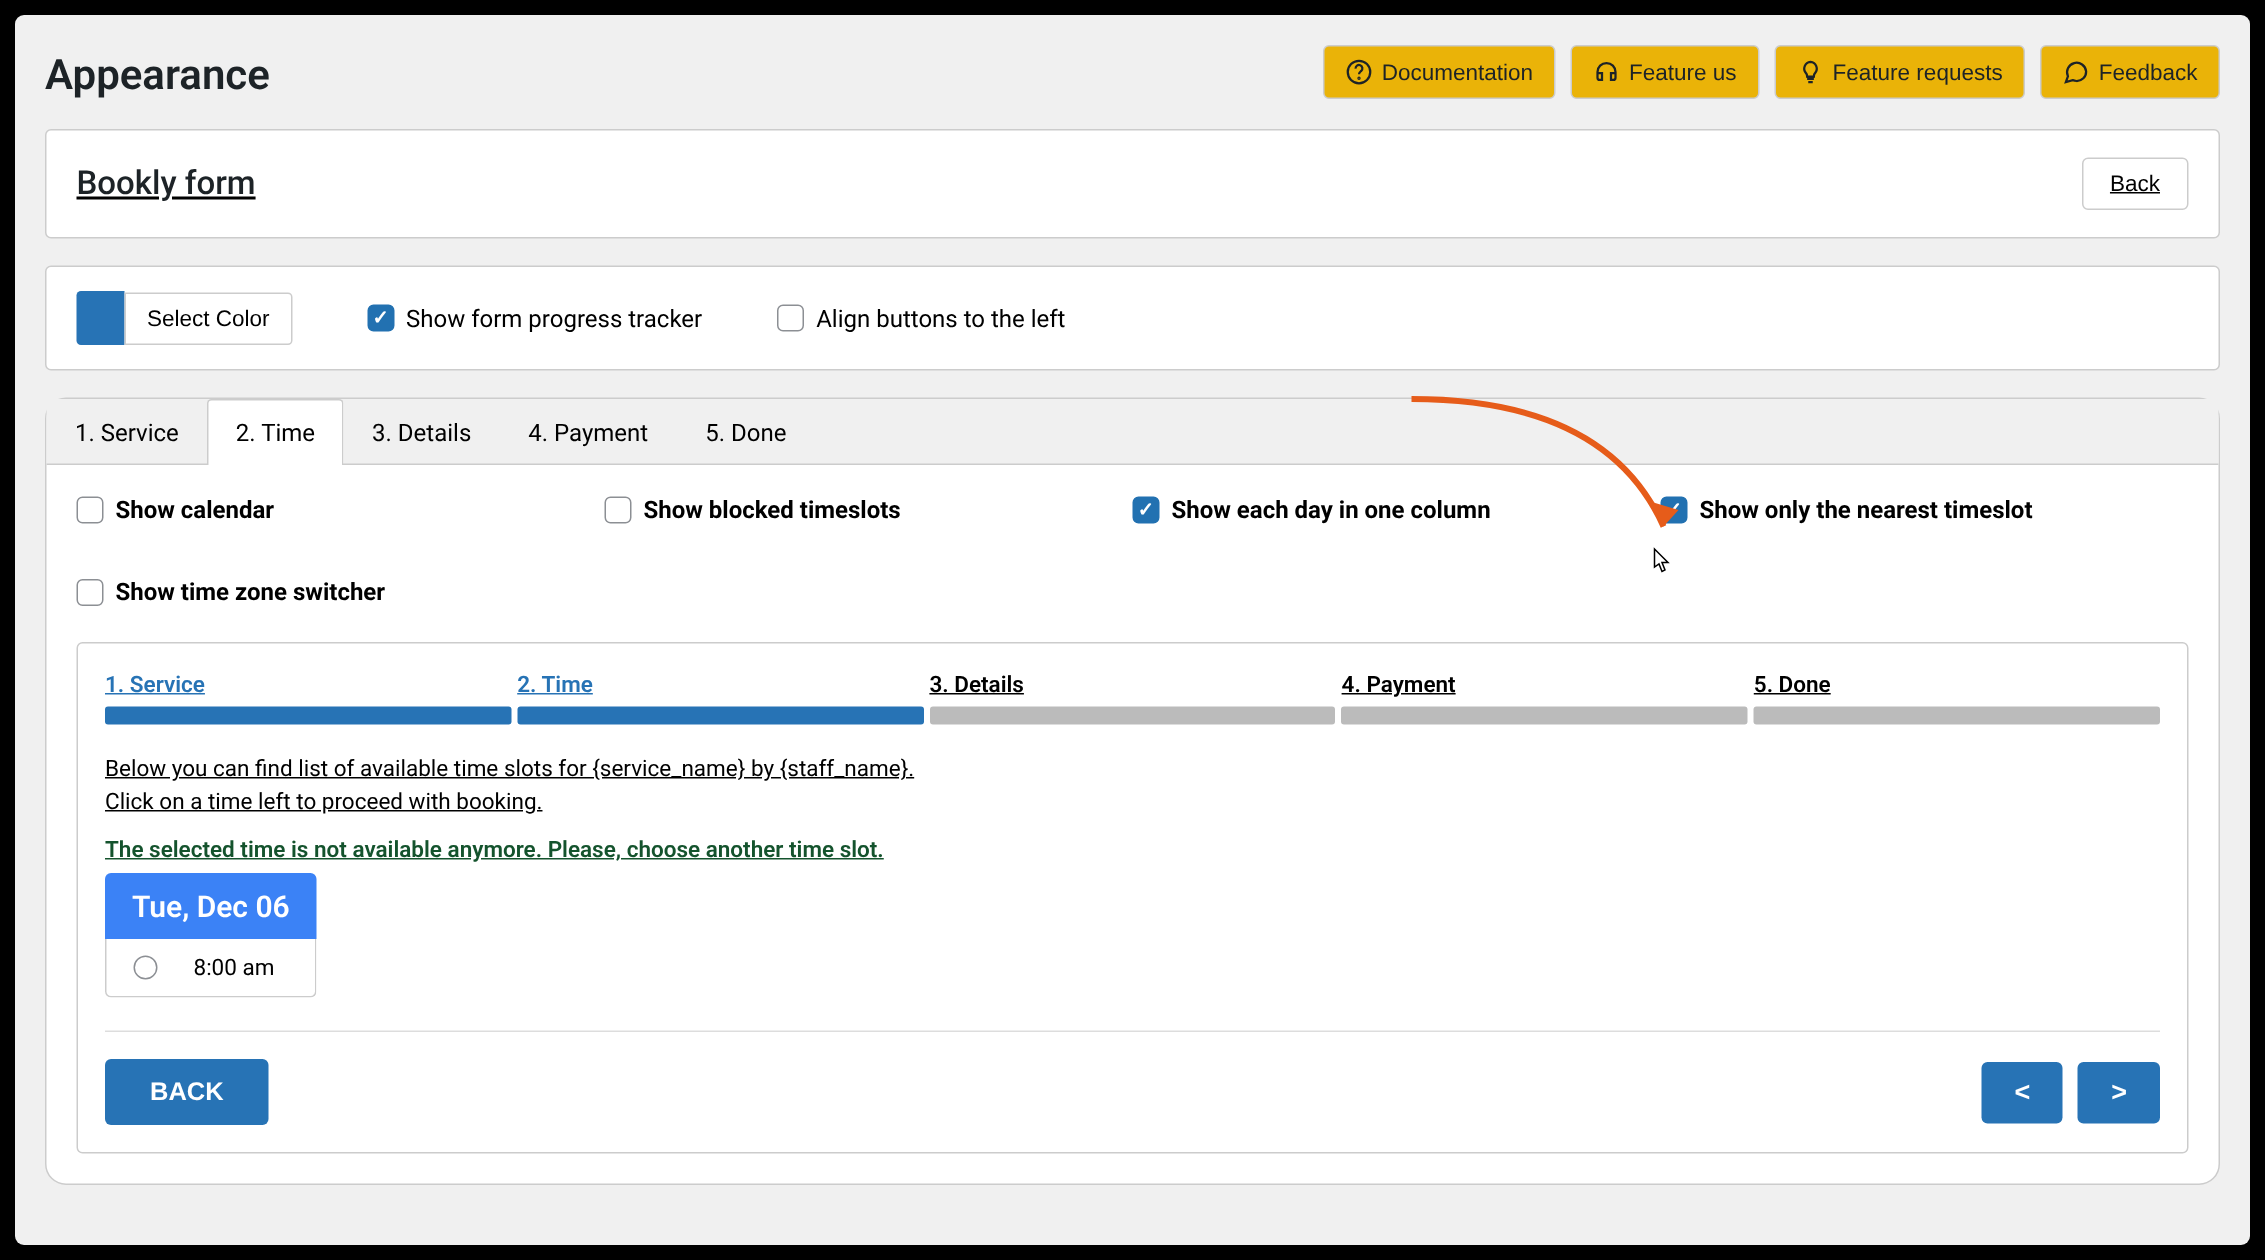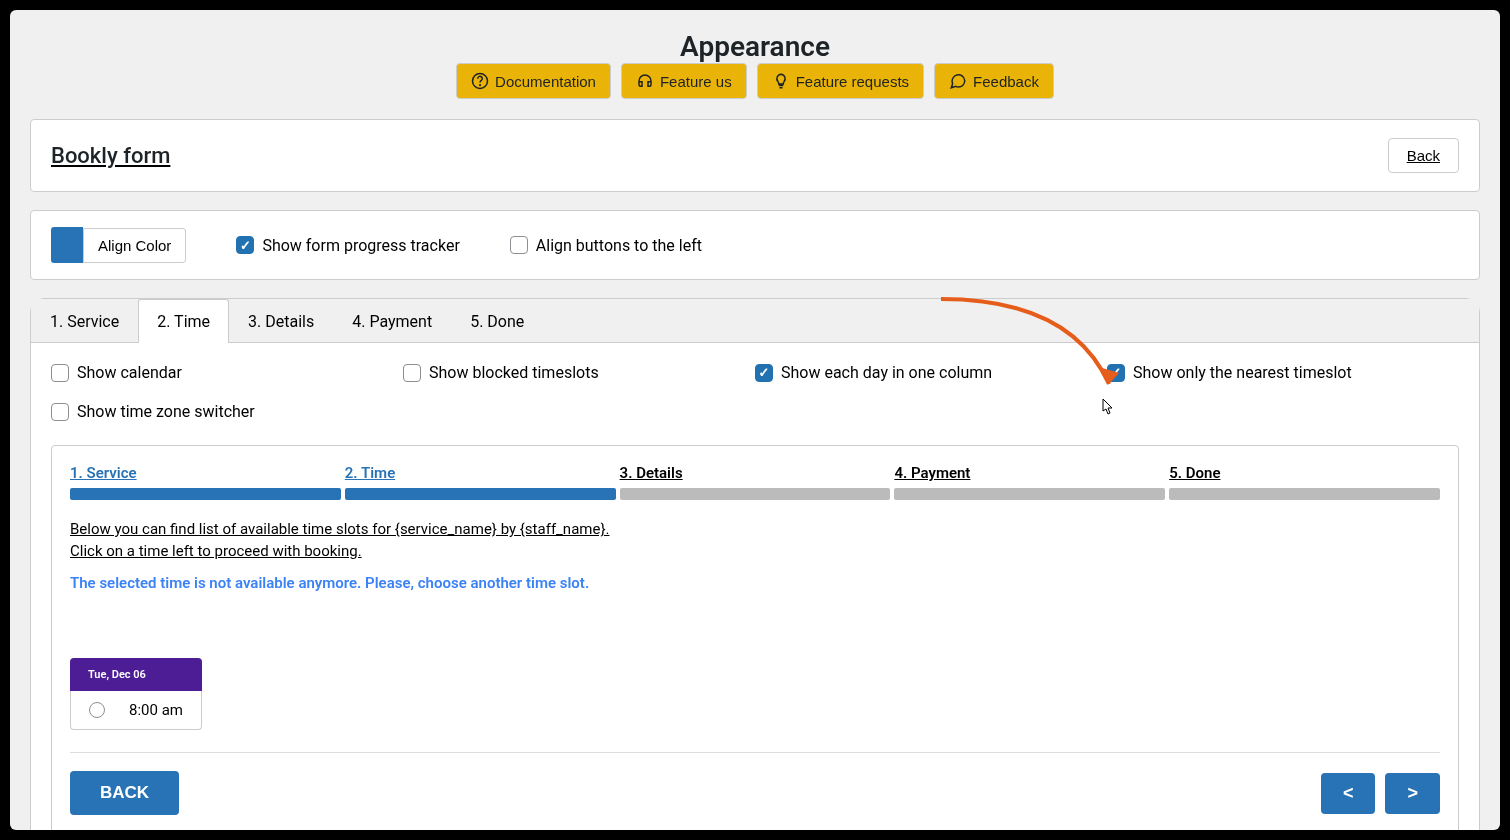--- a/index.html
+++ b/index.html
@@ -1,51 +1,51 @@
 <!DOCTYPE html>
 <html><head>
 <meta charset="utf-8">
 <style>
 * { box-sizing: border-box; margin: 0; padding: 0; }
 body { font-family: -apple-system, BlinkMacSystemFont, "Segoe UI", Roboto, sans-serif; background: #000; padding: 10px; }
 .frame { background: #f0f0f0; border-radius: 6px; padding: 20px 20px 0 20px; height: 820px; overflow: hidden; }
-.header-row { display: flex; justify-content: space-between; align-items: center; margin-bottom: 20px; flex-direction: column; }
+.header-row { display: flex; justify-content: space-between; align-items: flex-end; margin-bottom: 20px; }
 .page-title { font-size: 28px; font-weight: 600; color: #1d2327; }
 .header-buttons { display: flex; gap: 10px; }
 .btn-outline { background: #eab308; border: 1px solid #ccc; border-radius: 4px; padding: 8px 14px; font-size: 15px; color: #1d2327; display: flex; align-items: center; gap: 6px; cursor: pointer; }
 .btn-outline svg { width: 18px; height: 18px; }
 .card { background: #fff; border: 1px solid #ccc; border-radius: 4px; margin-bottom: 18px; padding: 18px 20px; display: flex; align-items: center; justify-content: space-between; text-decoration: underline; }
 .card-title { font-size: 22px; font-weight: 500; color: #1d2327; }
 .btn-secondary { background: #fff; border: 1px solid #ccc; border-radius: 4px; padding: 8px 18px; font-size: 15px; cursor: pointer; }
 .options-card { background: #fff; border: 1px solid #ccc; border-radius: 4px; margin-bottom: 18px; padding: 16px 20px; display: flex; align-items: center; gap: 50px; }
 .color-picker { display: flex; align-items: center; }
 .color-swatch { width: 32px; height: 36px; background: #2773b5; border-radius: 3px 0 0 3px; }
 .color-btn { background: #fff; border: 1px solid #ccc; border-radius: 0 3px 3px 0; padding: 8px 14px; font-size: 15px; cursor: pointer; }
 .checkbox-wrap { display: flex; align-items: center; gap: 8px; font-size: 16px; }
 .checkbox { width: 18px; height: 18px; border: 1px solid #8c8f94; border-radius: 4px; background: #fff; display: inline-flex; align-items: center; justify-content: center; cursor: pointer; }
 .checkbox.checked { background: #2271b1; border-color: #2271b1; }
 .checkbox.checked::after { content: "✓"; color: #fff; font-size: 13px; font-weight: bold; }
 .tabs-container { background: #fff; border: 1px solid #ccc; border-radius: 14px; }
 .tabs-bar { background: #f0f0f0; display: flex; border-bottom: 1px solid #ccc; }
 .tab { padding: 12px 18px; font-size: 16px; cursor: pointer; border: 1px solid transparent; border-bottom: none; margin-bottom: -1px; }
 .tab.active { background: #fff; border-color: #ccc; border-radius: 3px 3px 0 0; }
 .tab-body { padding: 20px; }
-.opts-grid { display: flex; flex-wrap: wrap; gap: 20px 0; margin-bottom: 24px; }
+.opts-grid { display: flex; flex-wrap: wrap; gap: 36px 0; margin-bottom: 24px; font-weight: bold; }
 .opts-grid > div { width: 25%; display: flex; align-items: center; gap: 8px; font-size: 16px; }
 .form-preview { border: 1px solid #ccc; border-radius: 4px; padding: 18px; }
 .progress-row { display: flex; gap: 4px; margin-bottom: 20px; }
 .progress-step { flex: 1; }
 .step-label { font-size: 15px; font-weight: 600; margin-bottom: 6px; text-decoration: underline; }
 .step-label.active { color: #2773b5; }
 .step-bar { height: 12px; background: #bbb; border-radius: 2px; }
 .step-bar.filled { background: #2773b5; }
 .info-text { font-size: 15px; text-decoration: underline; margin-bottom: 4px; }
-.warn-text { font-size: 15px; color: #3b82f6; font-weight: 600; margin-top: 14px; margin-bottom: 28px; }
+.warn-text { font-size: 15px; text-decoration: underline; color: #14532d; font-weight: 600; margin-top: 14px; margin-bottom: 7px; }
 .slot-col { display: inline-block; }
-.slot-header { background: #4c1d95; color: #fff; font-weight: 600; padding: 10px 18px; border-radius: 4px 4px 0 0; font-size: 11px; margin-top: 38px; }
+.slot-header { background: #3b82f6; color: #fff; font-weight: 600; padding: 10px 18px; border-radius: 4px 4px 0 0; font-size: 20px; }
 .slot-item { border: 1px solid #ccc; border-top: none; padding: 10px 18px; border-radius: 0 0 4px 4px; display: flex; align-items: center; gap: 24px; font-size: 15px; }
 .radio { width: 16px; height: 16px; border: 1px solid #8c8f94; border-radius: 50%; display: inline-block; }
 .hr { border: none; border-top: 1px solid #ddd; margin: 22px 0 18px 0; }
 .nav-row { display: flex; justify-content: space-between; align-items: center; }
 .btn-primary { background: #2773b5; color: #fff; border: none; border-radius: 4px; padding: 12px 30px; font-size: 17px; font-weight: 700; cursor: pointer; }
 .nav-arrows { display: flex; gap: 10px; }
 .nav-arrows .btn-primary { padding: 10px 22px; font-size: 18px; }
 .arrow-annotation { position: absolute; pointer-events: none; }
 .cursor { position: absolute; font-size: 18px; pointer-events: none; }
 .rel { position: relative; }
@@ -88,21 +88,21 @@
   </div>
 
   <div class="card">
     <div class="card-title">Bookly form</div>
     <button class="btn-secondary">Back</button>
   </div>
 
   <div class="options-card">
     <div class="color-picker">
       <div class="color-swatch"></div>
-      <button class="color-btn">Align Color</button>
+      <button class="color-btn">Select Color</button>
     </div>
     <label class="checkbox-wrap">
       <span class="checkbox checked"></span>
       <span>Show form progress tracker</span>
     </label>
     <label class="checkbox-wrap">
       <span class="checkbox"></span>
       <span>Align buttons to the left</span>
     </label>
   </div>

